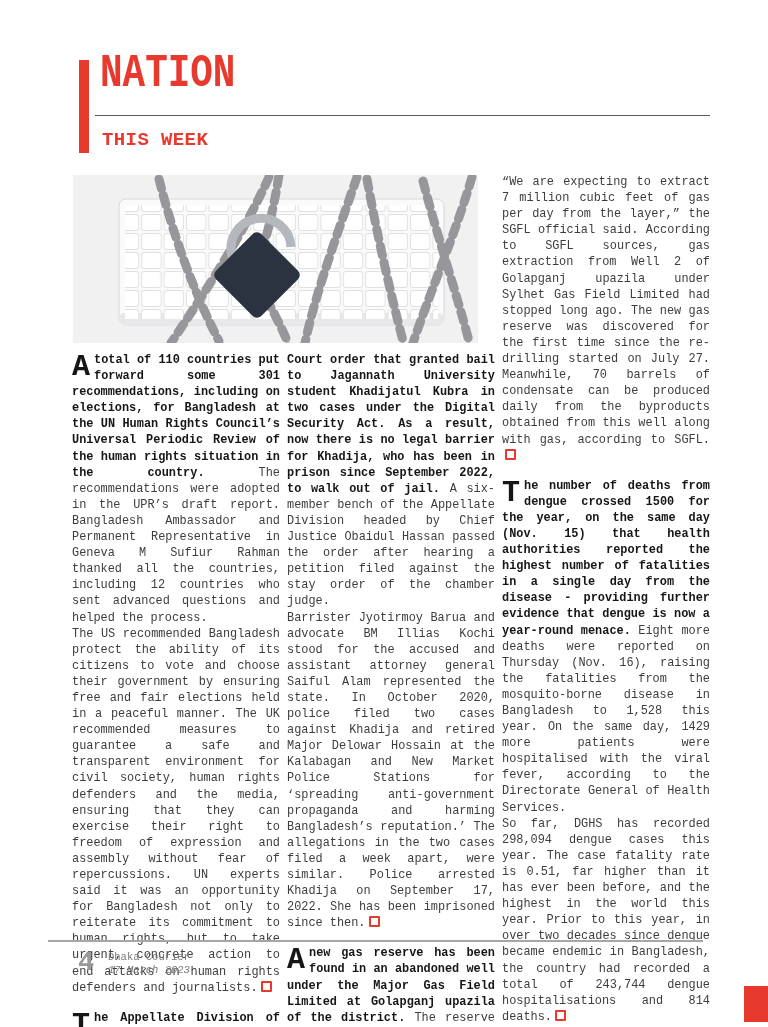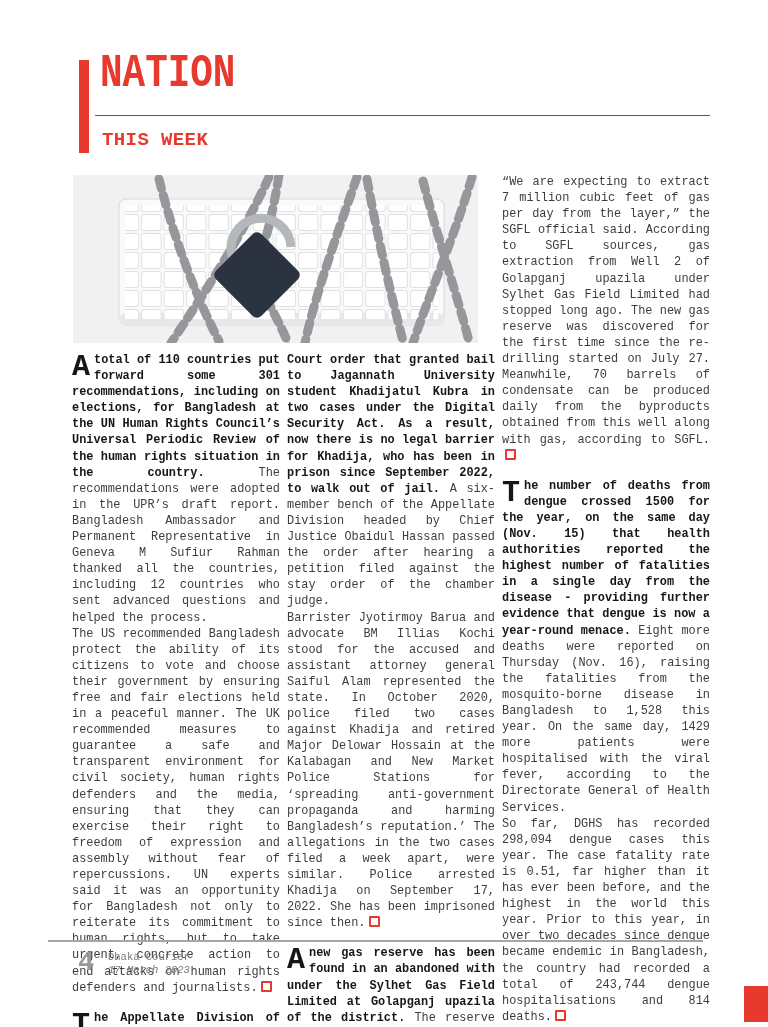--- a/index.html
+++ b/index.html
@@ -89,21 +89,21 @@
 
   <div class="col col1">
     <p class="para"><span class="dropcap">A</span><b class="lede">total of 110 countries put forward some 301 recommendations, including on elections, for Bangladesh at the UN Human Rights Council’s Universal Periodic Review of the human rights situation in the country.</b> <span>The recommendations were adopted in the UPR’s draft report. Bangladesh Ambassador and Permanent Representative in Geneva M Sufiur Rahman thanked all the countries, including 12 countries who sent advanced questions and helped the process.</span></p>
     <p class="para"><span>The US recommended Bangladesh protect the ability of its citizens to vote and choose their government by ensuring free and fair elections held in a peaceful manner. The UK recommended measures to guarantee a safe and transparent environment for civil society, human rights defenders and the media, ensuring that they can exercise their right to freedom of expression and assembly without fear of repercussions. UN experts said it was an opportunity for Bangladesh not only to reiterate its commitment to human rights, but to take urgent, concrete action to end attacks on human rights defenders and journalists.</span><span class="endmark"></span></p>
     <p class="para story-start"><span class="dropcap">T</span><b class="lede">he Appellate Division of the Supreme Court upheld a High</b></p>
   </div>
 
   <div class="col col2">
     <p class="para"><b class="lede">Court order that granted bail to Jagannath University student Khadijatul Kubra in two cases under the Digital Security Act. As a result, now there is no legal barrier for Khadija, who has been in prison since September 2022, to walk out of jail.</b> <span>A six-member bench of the Appellate Division headed by Chief Justice Obaidul Hassan passed the order after hearing a petition filed against the stay order of the chamber judge.</span></p>
     <p class="para"><span>Barrister Jyotirmoy Barua and advocate BM Illias Kochi stood for the accused and assistant attorney general Saiful Alam represented the state. In October 2020, police filed two cases against Khadija and retired Major Delowar Hossain at the Kalabagan and New Market Police Stations for ‘spreading anti-government propaganda and harming Bangladesh’s reputation.’ The allegations in the two cases filed a week apart, were similar. Police arrested Khadija on September 17, 2022. She has been imprisoned since then.</span><span class="endmark"></span></p>
-    <p class="para story-start"><span class="dropcap">A</span><b class="lede">new gas reserve has been found in an abandoned with under the Sylhet Gas Field Limited at Golapganj upazila of the district.</b> <span>The reserve was found at Kailastila Well No 2, according to Sylhet Gas Field Limited (SGFL) production.</span></p>
+    <p class="para story-start"><span class="dropcap">A</span><b class="lede">new gas reserve has been found in an abandoned well under the Major Gas Field Limited at Golapganj upazila of the district.</b> <span>The reserve was found at Kailastila Well No 2, according to Sylhet Gas Field Limited (SGFL) production.</span></p>
   </div>
 
   <div class="col col3">
     <p class="para"><span>“We are expecting to extract 7 million cubic feet of gas per day from the layer,” the SGFL official said. According to SGFL sources, gas extraction from Well 2 of Golapganj upazila under Sylhet Gas Field Limited had stopped long ago. The new gas reserve was discovered for the first time since the re-drilling started on July 27. Meanwhile, 70 barrels of condensate can be produced daily from the byproducts obtained from this well along with gas, according to SGFL.</span><span class="endmark"></span></p>
     <p class="para story-start"><span class="dropcap">T</span><b class="lede">he number of deaths from dengue crossed 1500 for the year, on the same day (Nov. 15) that health authorities reported the highest number of fatalities in a single day from the disease - providing further evidence that dengue is now a year-round menace.</b> <span>Eight more deaths were reported on Thursday (Nov. 16), raising the fatalities from the mosquito-borne disease in Bangladesh to 1,528 this year. On the same day, 1429 more patients were hospitalised with the viral fever, according to the Directorate General of Health Services.</span></p>
     <p class="para"><span>So far, DGHS has recorded 298,094 dengue cases this year. The case fatality rate is 0.51, far higher than it has ever been before, and the highest in the world this year. Prior to this year, in over two decades since dengue became endemic in Bangladesh, the country had recorded a total of 243,744 dengue hospitalisations and 814 deaths.</span><span class="endmark"></span></p>
   </div>
 
   <div class="footer-rule"></div>
   <div class="page-number">4</div>

